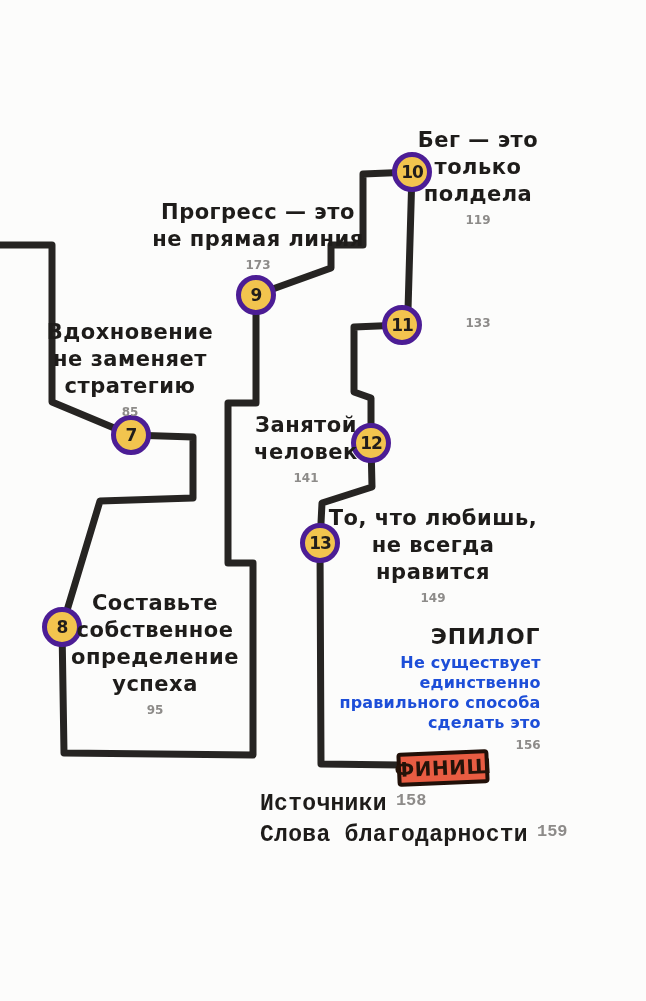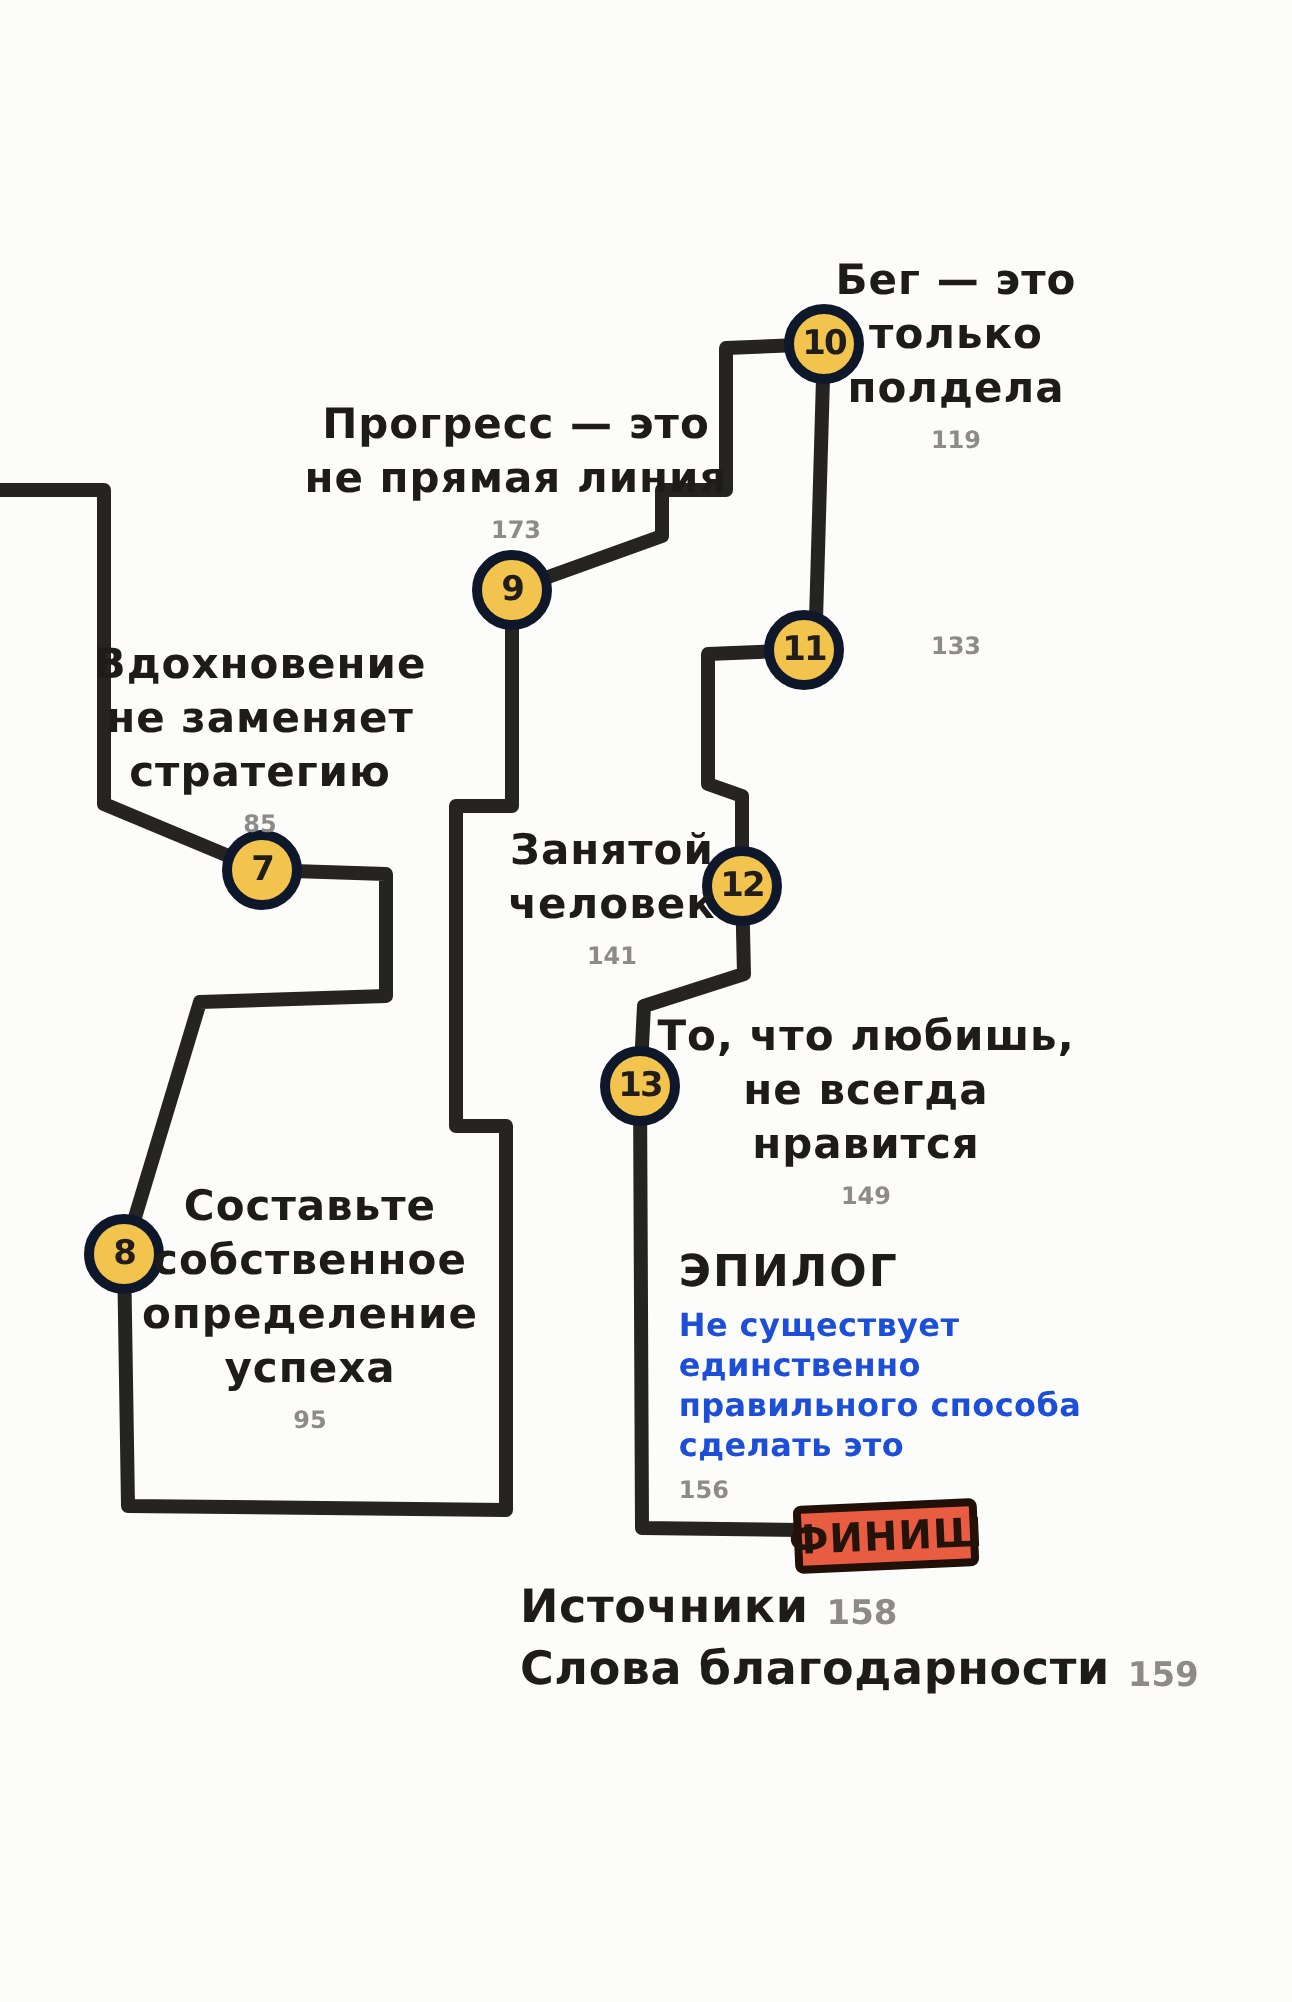--- a/index.html
+++ b/index.html
@@ -4,44 +4,44 @@
 <style>
   html,body{margin:0;padding:0;}
   body{background:#e9e9e9;font-family:"DejaVu Sans","Liberation Sans",sans-serif;}
   .page{
     position:relative;width:646px;height:1001px;margin:0 auto;
     background:#fcfcfb;overflow:hidden;
   }
   .route-svg{position:absolute;left:0;top:0;width:646px;height:1001px;}
   .node{
     position:absolute;width:40px;height:40px;box-sizing:border-box;
-    background:#f2c44e;border:5px solid #0f172a;border-radius:50%;
+    background:#f2c44e;border:5px solid #4c1d95;border-radius:50%;
     display:flex;align-items:center;justify-content:center;
     font-weight:bold;font-size:17px;color:#211d1b;letter-spacing:-1px;
   }
   .chapter{position:absolute;transform:translateX(-50%);text-align:center;}
   .chapter-title{
     font-weight:bold;font-size:21px;line-height:27px;color:#1e1c1a;
     white-space:pre-line;letter-spacing:0.5px;
   }
   .chapter-page{font-weight:bold;font-size:12px;line-height:20px;color:#8d8b89;margin-top:2px;}
-  .epilogue{position:absolute;transform:translateX(-50%);text-align:left;}
+  .epilogue{position:absolute;transform:translateX(-50%);text-align:right;}
   .epilogue-title{font-weight:bold;font-size:22px;line-height:26px;color:#1e1c1a;letter-spacing:1px;}
   .epilogue-subtitle{
     font-weight:bold;font-size:16px;line-height:20px;color:#1d4ed8;
     white-space:pre-line;margin-top:3px;letter-spacing:0.2px;
   }
   .stamp{
     position:absolute;left:397px;top:751px;width:92px;height:34px;box-sizing:border-box;
     background:#e85c42;border:4px solid #211008;border-radius:4px;
     display:flex;align-items:center;justify-content:center;
     transform:rotate(-2.5deg);
     font-weight:bold;font-size:20px;color:#241309;letter-spacing:0.5px;
   }
-  .backmatter{position:absolute;left:260px;display:flex;align-items:flex-end;gap:9px;}
+  .backmatter{position:absolute;left:260px;display:flex;align-items:flex-start;gap:9px;font-family:Liberation Mono, monospace;}
   .backmatter-title{font-weight:bold;font-size:23px;color:#1e1c1a;letter-spacing:0.3px;}
   .backmatter-page{font-weight:bold;font-size:17px;color:#8d8b89;}
 </style>
 </head>
 <body>
 
 <div class="page">
 
   <svg class="route-svg" viewBox="0 0 646 1001" xmlns="http://www.w3.org/2000/svg">
     <polyline points="0,245 52,245 52,402 131,435 193,437 193,498 100,501 62,627 64,753 253,755 253,563 228,563 228,403 256,403 256,295 331,268 331,245 363,245 363,174 412,172 408,310 402,325 354,327 354,392 371,398 371,443 372,487 322,503 320,543 321,764 400,765" fill="none" stroke="#262422" stroke-width="7" stroke-linecap="round" stroke-linejoin="round"></polyline>

